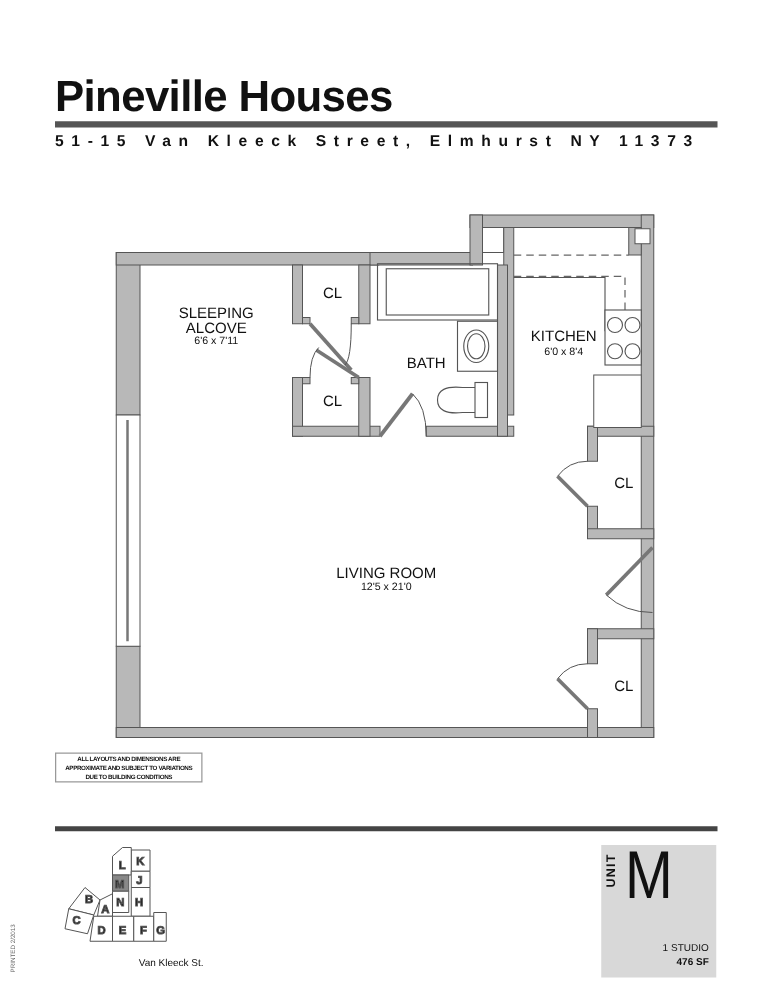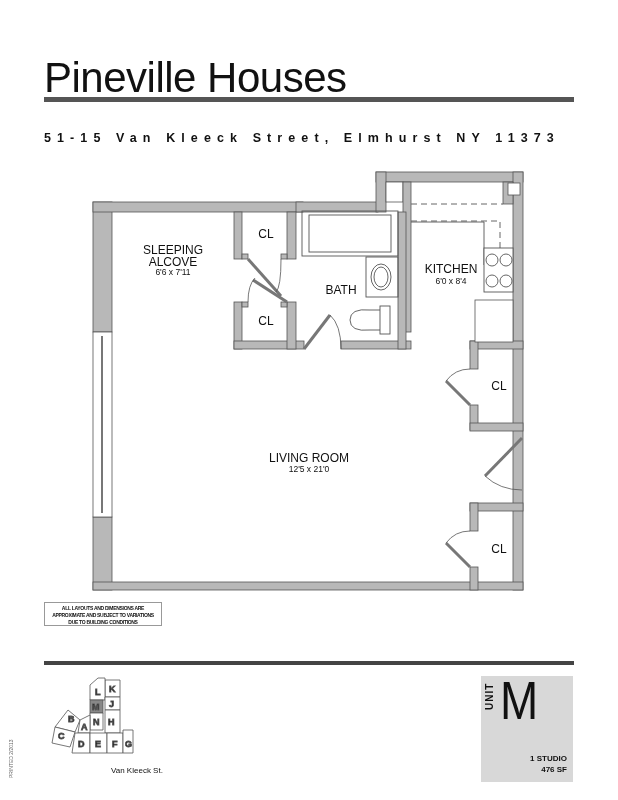--- a/index.html
+++ b/index.html
@@ -1,29 +1,29 @@
 <!DOCTYPE html>
 <html><head>
 <meta charset="utf-8">
 <style>
   html, body { margin:0; padding:0; background:#ffffff; }
   body { width:618px; height:800px; position:relative; overflow:hidden; font-family:"Liberation Sans", sans-serif; color:#111; }
-  .title { position:absolute; left:44px; top:58px; font-size:42px; font-weight:normal; letter-spacing:-0.5px; line-height:40px; }
+  .title { position:absolute; left:44px; top:58px; font-size:35px; font-weight:bold; letter-spacing:-0.5px; line-height:40px; }
   .rule-top { position:absolute; left:44px; top:97px; width:530px; height:5px; background:#555; }
-  .address { position:absolute; left:44px; top:106px; width:540px; font-size:12.5px; font-weight:bold; letter-spacing:6.1px; white-space:nowrap;margin-top:25px; }
+  .address { position:absolute; left:44px; top:106px; width:540px; font-size:12.5px; font-weight:bold; letter-spacing:6.1px; white-space:nowrap; }
   .plan { position:absolute; left:0; top:0; }
   .disclaimer { position:absolute; left:44px; top:602px; width:118px; height:24px; border:1px solid #999; font-size:5px; line-height:7px; text-align:center; font-weight:bold; letter-spacing:-0.3px; padding-top:2px; box-sizing:border-box; }
   .rule-bottom { position:absolute; left:44px; top:661px; width:530px; height:4px; background:#444; }
   .keymap { position:absolute; left:50px; top:675px; }
   .street { position:absolute; left:75px; top:766px; font-size:8px;margin-left:36px; }
   .printed { position:absolute; left:8px; top:778px; transform:rotate(-90deg); transform-origin:0 0; font-size:5px; color:#666; white-space:nowrap; }
   .unit-box { position:absolute; left:481px; top:676px; width:92px; height:106px; background:#d8d8d8; }
   .unit-word { position:absolute; left:3px; top:34px; transform:rotate(-90deg); transform-origin:0 0; font-size:10px; font-weight:bold; letter-spacing:1px; white-space:nowrap; width:34px; }
   .unit-letter { position:absolute; left:19px; top:-6px; font-size:54px; line-height:60px; font-weight:normal; letter-spacing:-2px; transform:scaleX(0.85); transform-origin:0 0; }
-  .unit-type { position:absolute; right:6px; top:78px; font-size:8px; font-weight:bold; text-align:center; }
+  .unit-type { position:absolute; right:6px; top:78px; font-size:8px; font-weight:normal; text-align:center; }
   .unit-sf { position:absolute; right:6px; top:89px; font-size:8px; font-weight:bold; text-align:left; }
   .rlabel { font-family:"Liberation Sans", sans-serif; fill:#111; }
 </style>
 </head>
 <body>
 
 <div class="title">Pineville Houses</div>
 <div class="rule-top"></div>
 <div class="address">51-15 Van Kleeck Street, Elmhurst NY 11373</div>
 

